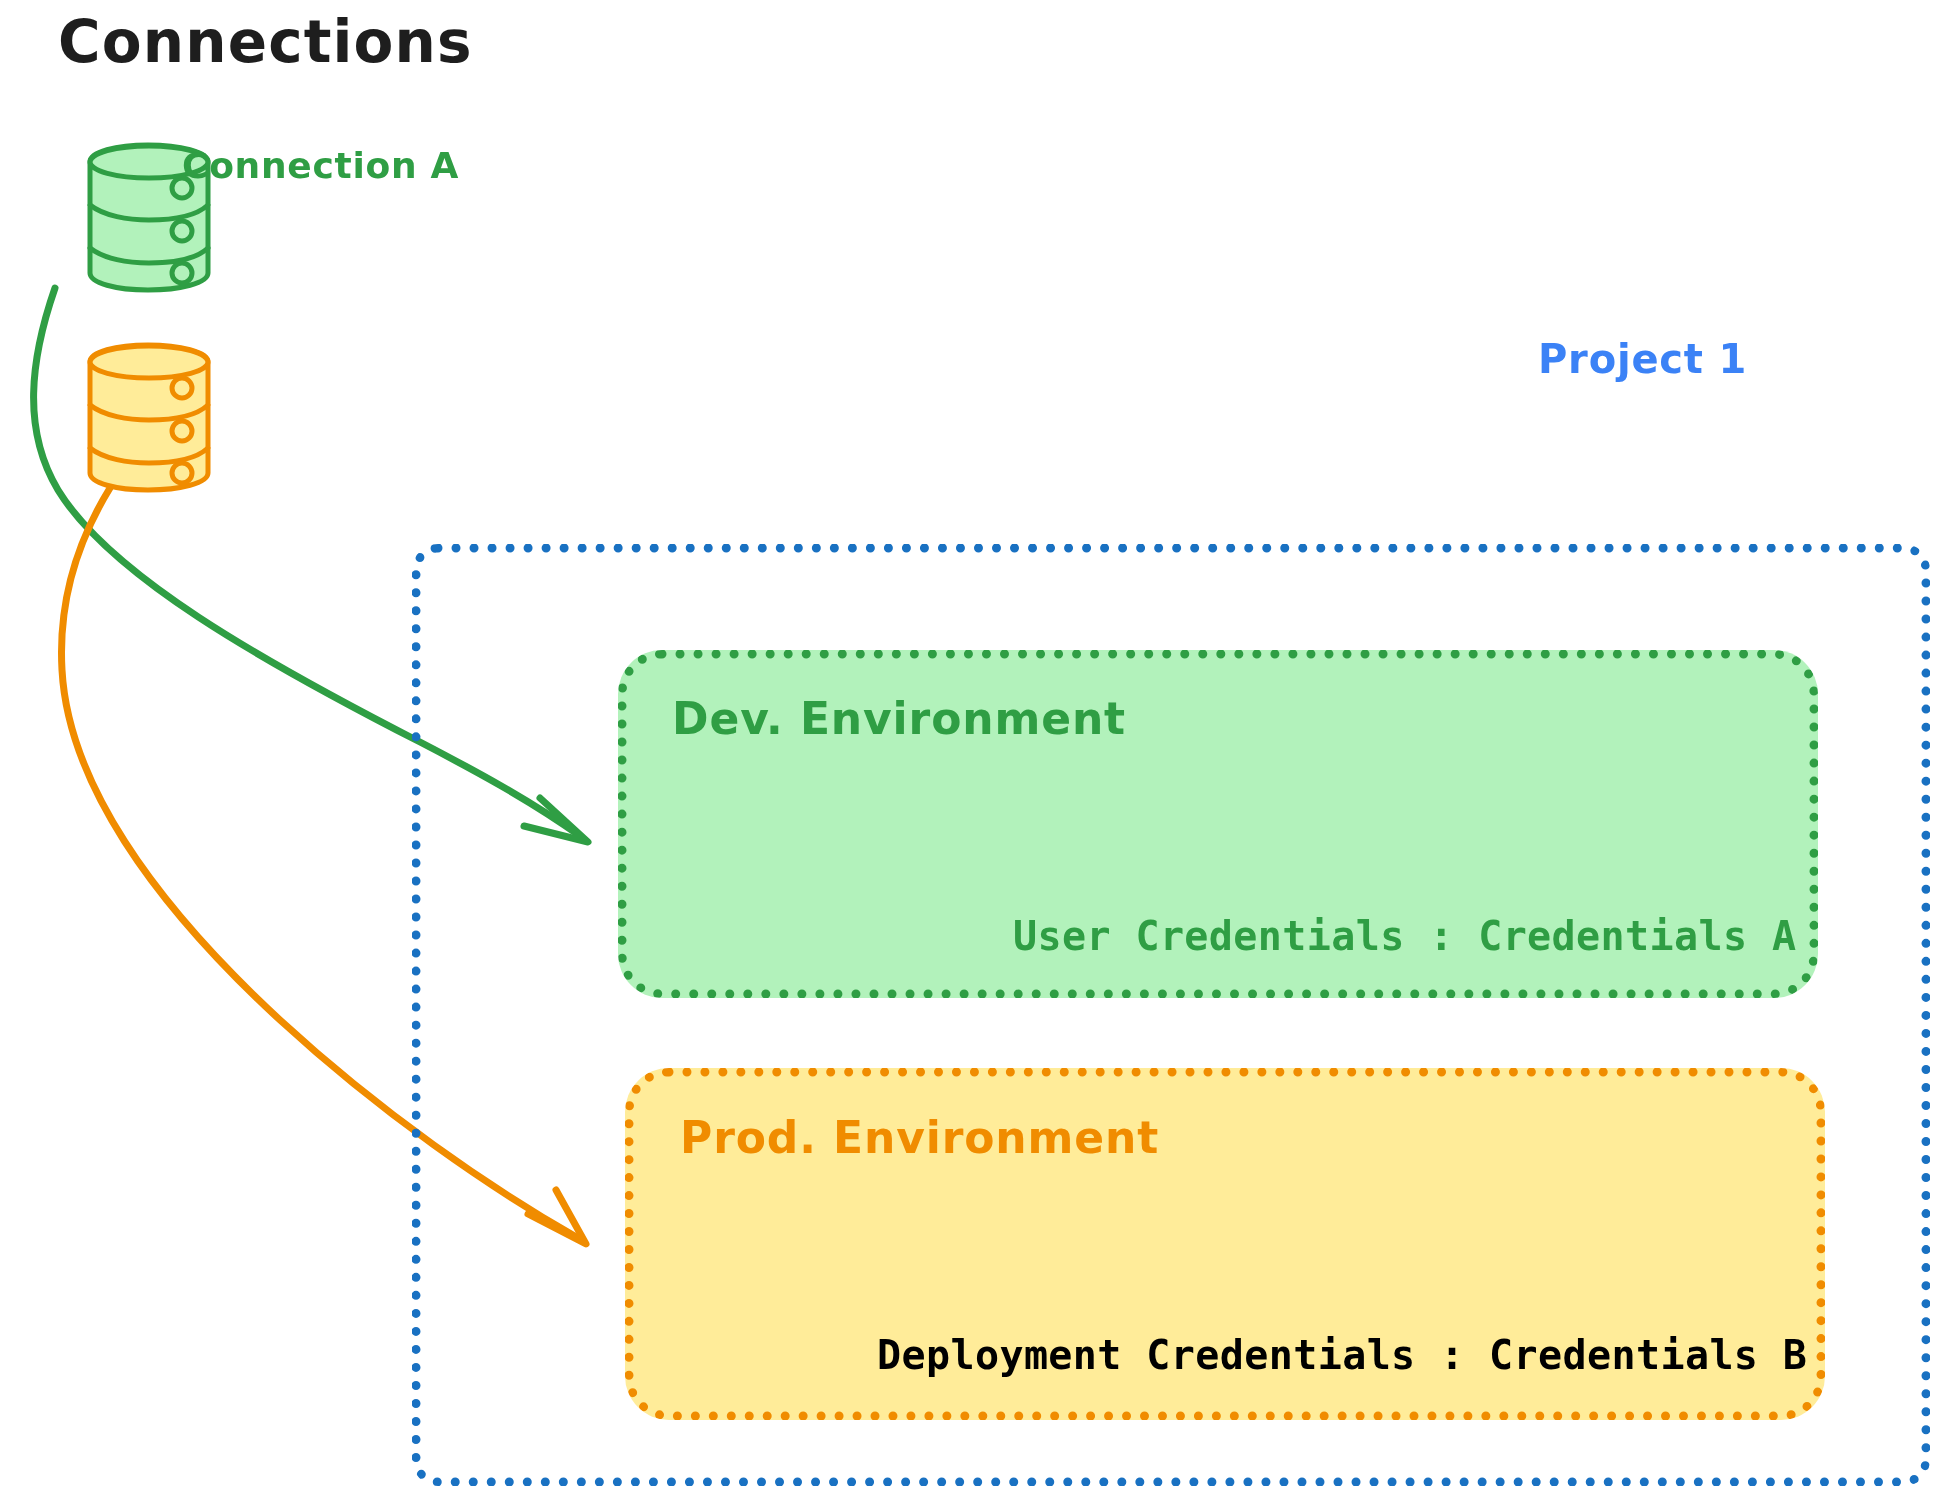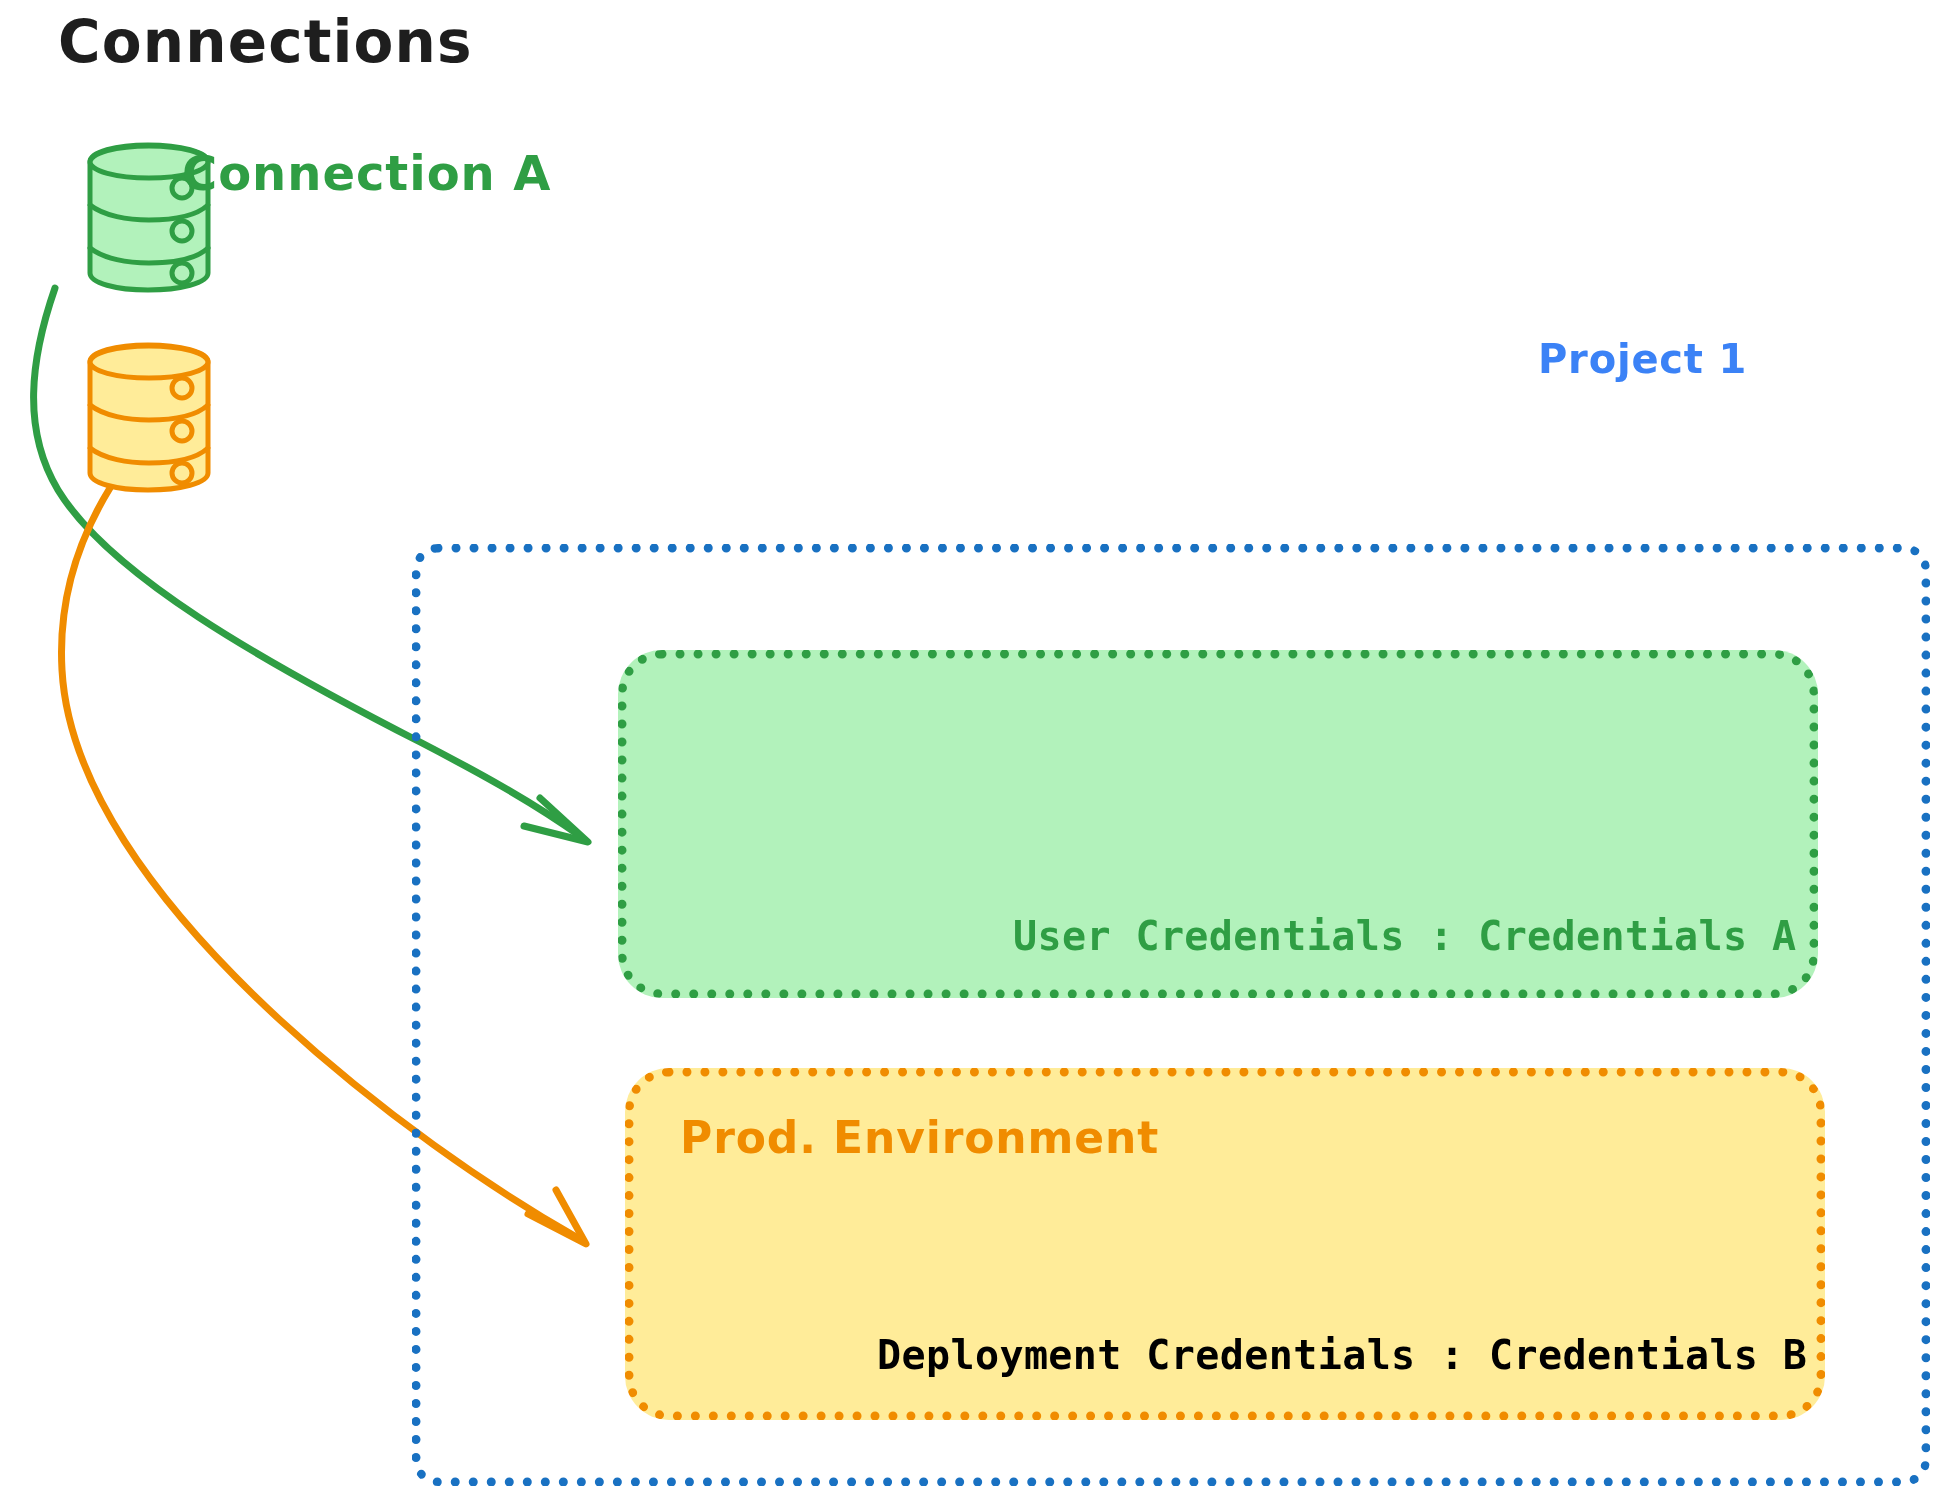--- a/index.html
+++ b/index.html
@@ -41,21 +41,21 @@
     position: absolute;
     left: 58px;
     top: 8px;
     font-size: 58px;
     color: #1e1e1e;
     white-space: nowrap;
   }
 
   .conn-label {
     position: absolute;
-    font-size: 48px;
+    font-size: 36px;
     white-space: nowrap;
   }
   #conn-a-label { left: 182px; top: 145px; color: #2f9e44; }
   #conn-b-label { left: 182px; top: 305px; color: #f08c00; }
 
   #project-title {
     position: absolute;
     left: 1538px;
     top: 336px;
     font-size: 40px;
@@ -167,19 +167,20 @@
       <circle cx="100" cy="91" r="10" fill="none"></circle>
       <circle cx="100" cy="133" r="10" fill="none"></circle>
     </g>
   </svg>
 
   <div id="project-title" class="hand">Project 1</div>
 
   <div id="project-box"></div>
 
   <div id="dev-box" class="env-box"></div>
+  <div id="dev-title" class="env-title hand">Dev. Environment</div>
   <div id="dev-cred" class="cred-line mono">User Credentials : Credentials A</div>
 
   <div id="prod-box" class="env-box"></div>
   <div id="prod-title" class="env-title hand">Prod. Environment</div>
   <div id="prod-cred" class="cred-line mono">Deployment Credentials : Credentials B</div>
 
 </div>
 
 </body></html>

